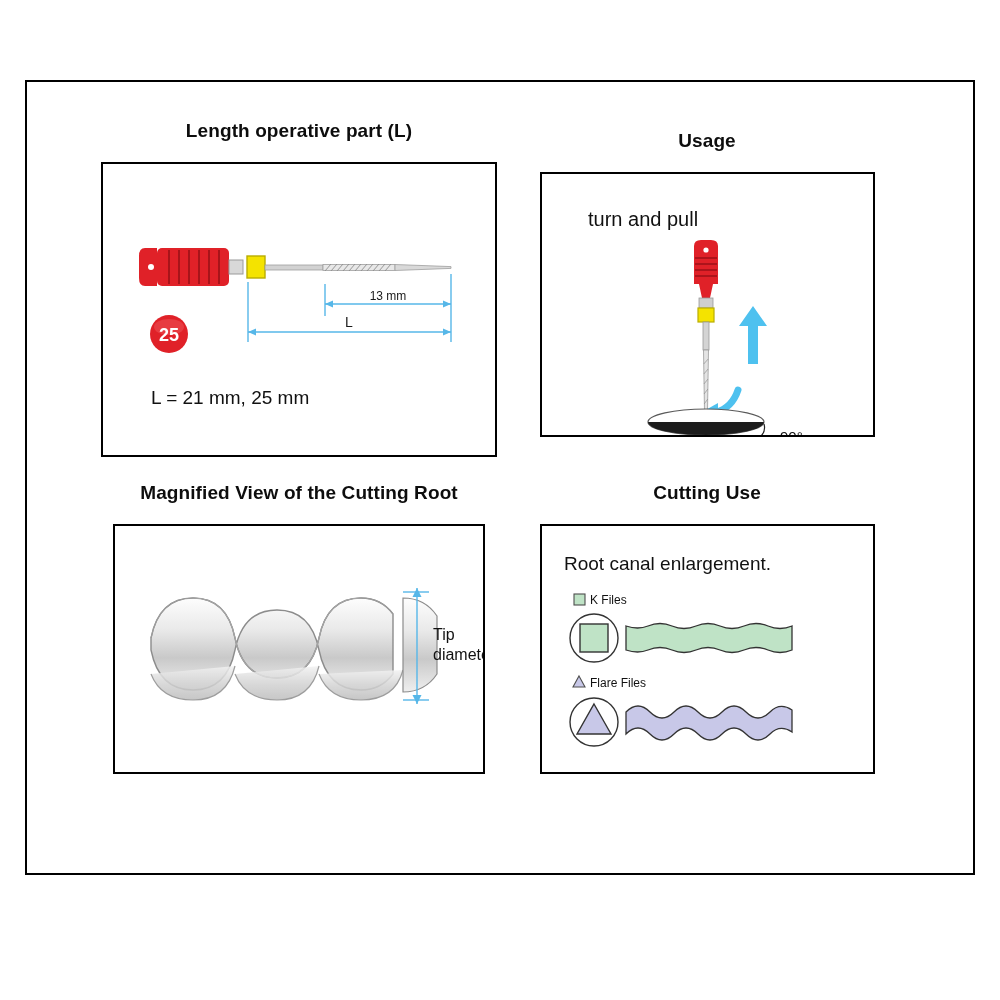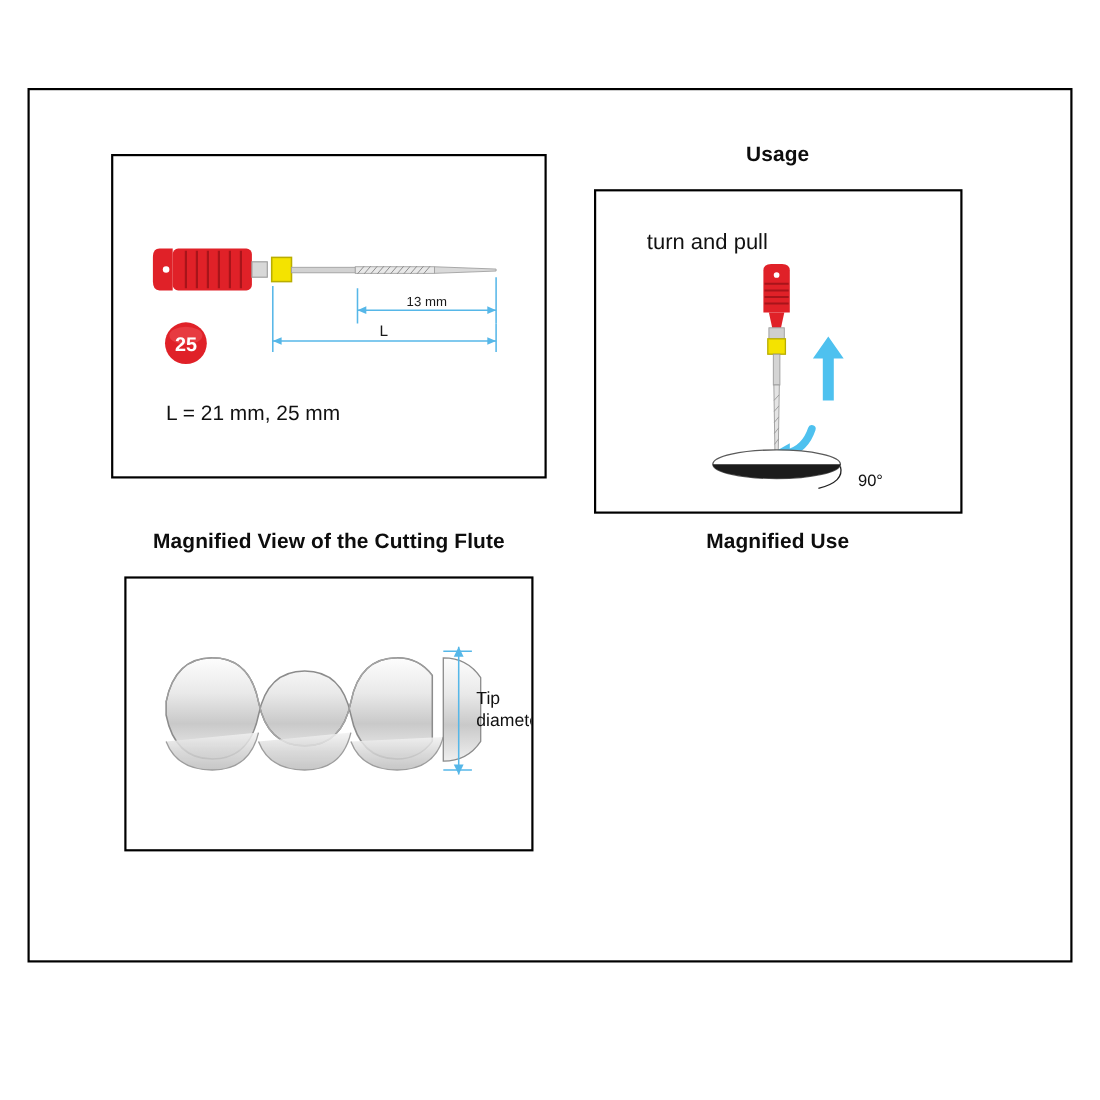--- a/index.html
+++ b/index.html
@@ -43,36 +43,37 @@
     overflow: hidden;
   }
 
   
   #panel-length      { left: 72px;  top: 38px;  width: 400px; }
   #panel-usage       { left: 500px; top: 48px;  width: 360px; }
   #panel-flute       { left: 62px;  top: 400px; width: 420px; }
   #panel-intended    { left: 500px; top: 400px; width: 360px; }
 
   #panel-length .panel-box   { width: 396px; height: 295px; margin: 20px auto 0 auto; }
-  #panel-usage .panel-box    { width: 335px; height: 295px; margin: 20px auto 0 auto; }
+  #panel-usage .panel-box    { width: 335px; height: 265px; margin: 20px auto 0 auto; }
   #panel-flute .panel-box    { width: 372px; height: 250px; margin: 20px auto 0 auto; }
   #panel-intended .panel-box { width: 335px; height: 250px; margin: 20px auto 0 auto; }
 
   svg { display: block; }
   .dim-line { stroke: #56b7e8; stroke-width: 1.4; fill: none; }
   .dim-text { fill: #1a1a1a; font-family: "Liberation Sans", sans-serif; }
   .lbl-dark { fill: #111111; font-family: "Liberation Sans", sans-serif; }
   .badge-text { fill: #ffffff; font-weight: bold; font-family: "Liberation Sans", sans-serif; }
 </style>
 </head>
 <body>
 
 <div id="sheet">
 
   <div class="panel" id="panel-length">
+    <div class="panel-title">Length operative part (L)</div>
     <div class="panel-box">
       <svg width="372" height="295" viewBox="0 0 372 295">
 
         <g>
           <path d="M42 84 q-6 0 -6 8 v22 q0 8 6 8 h12 v-38 z" fill="#e02128"></path>
           <rect x="54" y="84" width="72" height="38" rx="5" fill="#e02128"></rect>
           <circle cx="48" cy="103" r="3" fill="#ffffff"></circle>
           <g stroke="#a8141a" stroke-width="2">
             <line x1="66" y1="86" x2="66" y2="120"></line>
             <line x1="76" y1="86" x2="76" y2="120"></line>
@@ -183,21 +184,21 @@
 
         <g>
           <path d="M222 250 q4 14 -20 20" fill="none" stroke="#222222" stroke-width="1.2"></path>
           <text class="lbl-dark" x="238" y="268" font-size="15">90°</text>
         </g>
       </svg>
     </div>
   </div>
 
   <div class="panel" id="panel-flute">
-    <div class="panel-title">Magnified View of the Cutting Flute</div>
+    <div class="panel-title">Magnified View of the Cutting Root</div>
     <div class="panel-box">
       <svg width="372" height="250" viewBox="0 0 372 250">
         <defs>
           <linearGradient id="fluteGrad" x1="0" y1="0" x2="0" y2="1">
             <stop offset="0%" stop-color="#fdfdfd"></stop>
             <stop offset="35%" stop-color="#e9e9e9"></stop>
             <stop offset="65%" stop-color="#c9c9c9"></stop>
             <stop offset="100%" stop-color="#efefef"></stop>
           </linearGradient>
           <linearGradient id="fluteGrad2" x1="0" y1="0" x2="0" y2="1">
@@ -225,16 +226,39 @@
           <line class="dim-line" x1="288" y1="66" x2="314" y2="66"></line>
           <line class="dim-line" x1="288" y1="174" x2="314" y2="174"></line>
           <text class="lbl-dark" x="318" y="114" font-size="16">Tip</text>
           <text class="lbl-dark" x="318" y="134" font-size="16">diameter</text>
         </g>
       </svg>
     </div>
   </div>
 
   <div class="panel" id="panel-intended">
-    <div class="panel-title">Magnified Use</div>
+    <div class="panel-title">Cutting Use</div>
+    <div class="panel-box">
+      <svg width="335" height="250" viewBox="0 0 335 250">
+        <text class="lbl-dark" x="22" y="44" font-size="19">Root canal enlargement.</text>
+
+        <g>
+          <rect x="32" y="68" width="11" height="11" fill="#bfe3c6" stroke="#4e4e4e" stroke-width="1.1"></rect>
+          <text class="lbl-dark" x="48" y="78" font-size="12">K Files</text>
+          <circle cx="52" cy="112" r="24" fill="#ffffff" stroke="#333333" stroke-width="1.4"></circle>
+          <rect x="38" y="98" width="28" height="28" fill="#bfe3c6" stroke="#333333" stroke-width="1.4"></rect>
+          <path d="M84 100 q12 4 22 0 q12 -5 24 0 q12 5 24 0 q12 -5 24 0 q12 5 24 0 q12 -5 24 0 q12 5 24 0 l0 24
+                   q-12 5 -24 0 q-12 -5 -24 0 q-12 5 -24 0 q-12 -5 -24 0 q-12 5 -24 0 q-12 -5 -24 0 q-10 4 -22 0 z" fill="#bfe3c6" stroke="#333333" stroke-width="1.3"></path>
+        </g>
+
+        <g>
+          <path d="M37 150 l6 11 l-12 0 z" fill="#c8c8e8" stroke="#4e4e4e" stroke-width="1.1"></path>
+          <text class="lbl-dark" x="48" y="161" font-size="12">Flare Files</text>
+          <circle cx="52" cy="196" r="24" fill="#ffffff" stroke="#333333" stroke-width="1.4"></circle>
+          <path d="M52 178 l17 30 l-34 0 z" fill="#c8c8e8" stroke="#333333" stroke-width="1.4"></path>
+          <path d="M84 186 q12 -12 24 0 q12 12 24 0 q12 -12 24 0 q12 12 24 0 q12 -12 24 0 q12 12 24 0 q10 -10 22 -2 l0 22
+                   q-12 -8 -22 2 q-12 12 -24 0 q-12 -12 -24 0 q-12 12 -24 0 q-12 -12 -24 0 q-12 12 -24 0 q-12 -12 -24 0 z" fill="#c8c8e8" stroke="#333333" stroke-width="1.3"></path>
+        </g>
+      </svg>
+    </div>
   </div>
 
 </div>
 
 </body></html>

